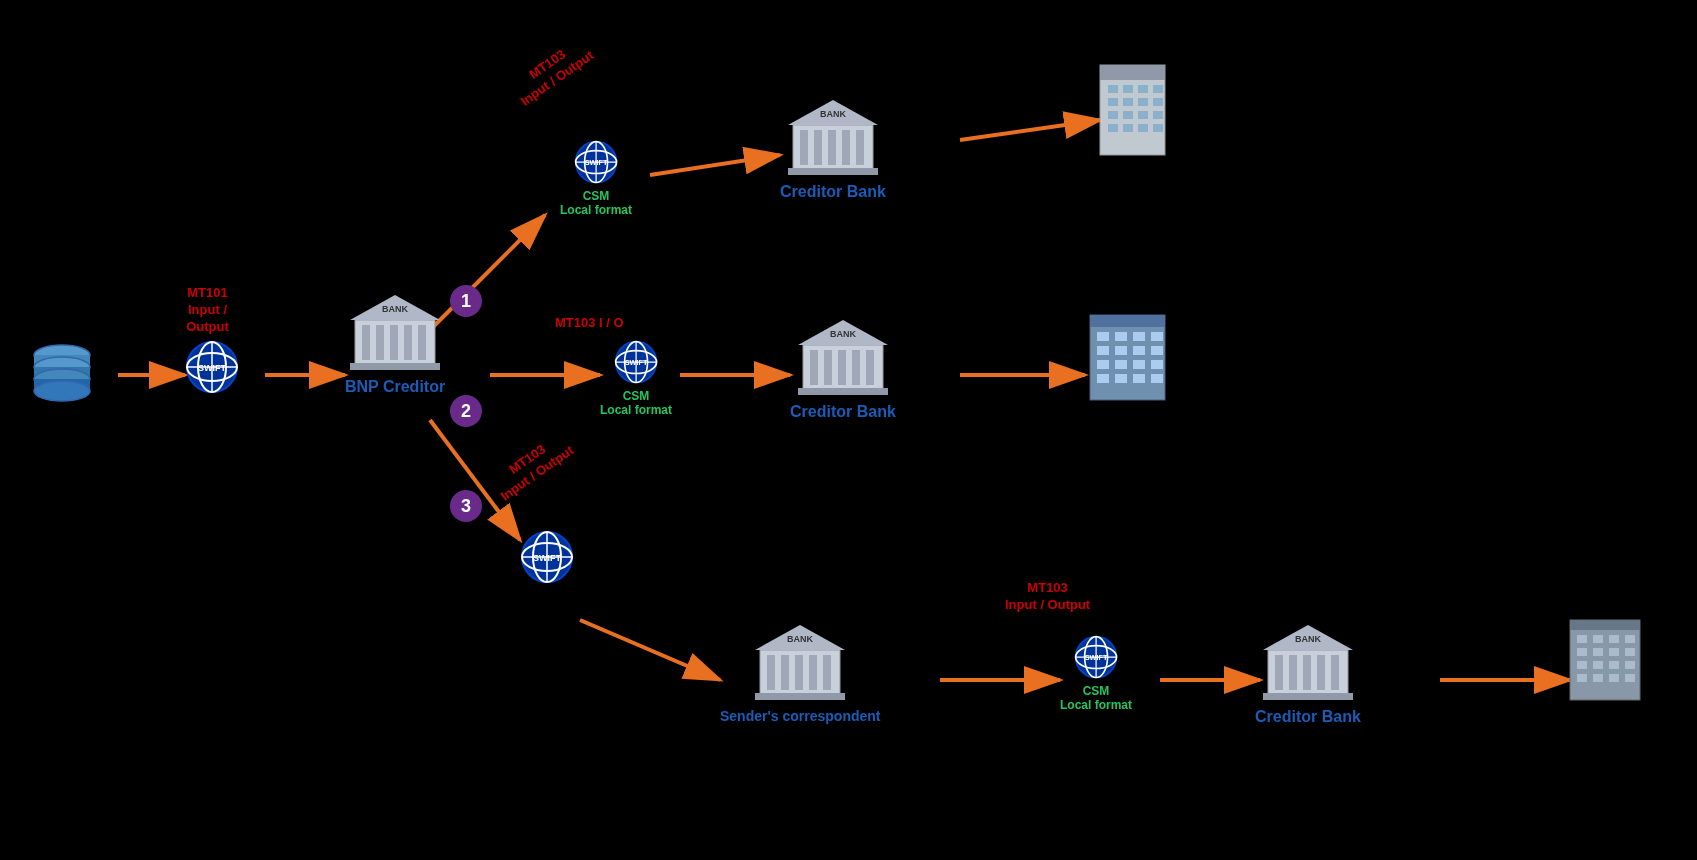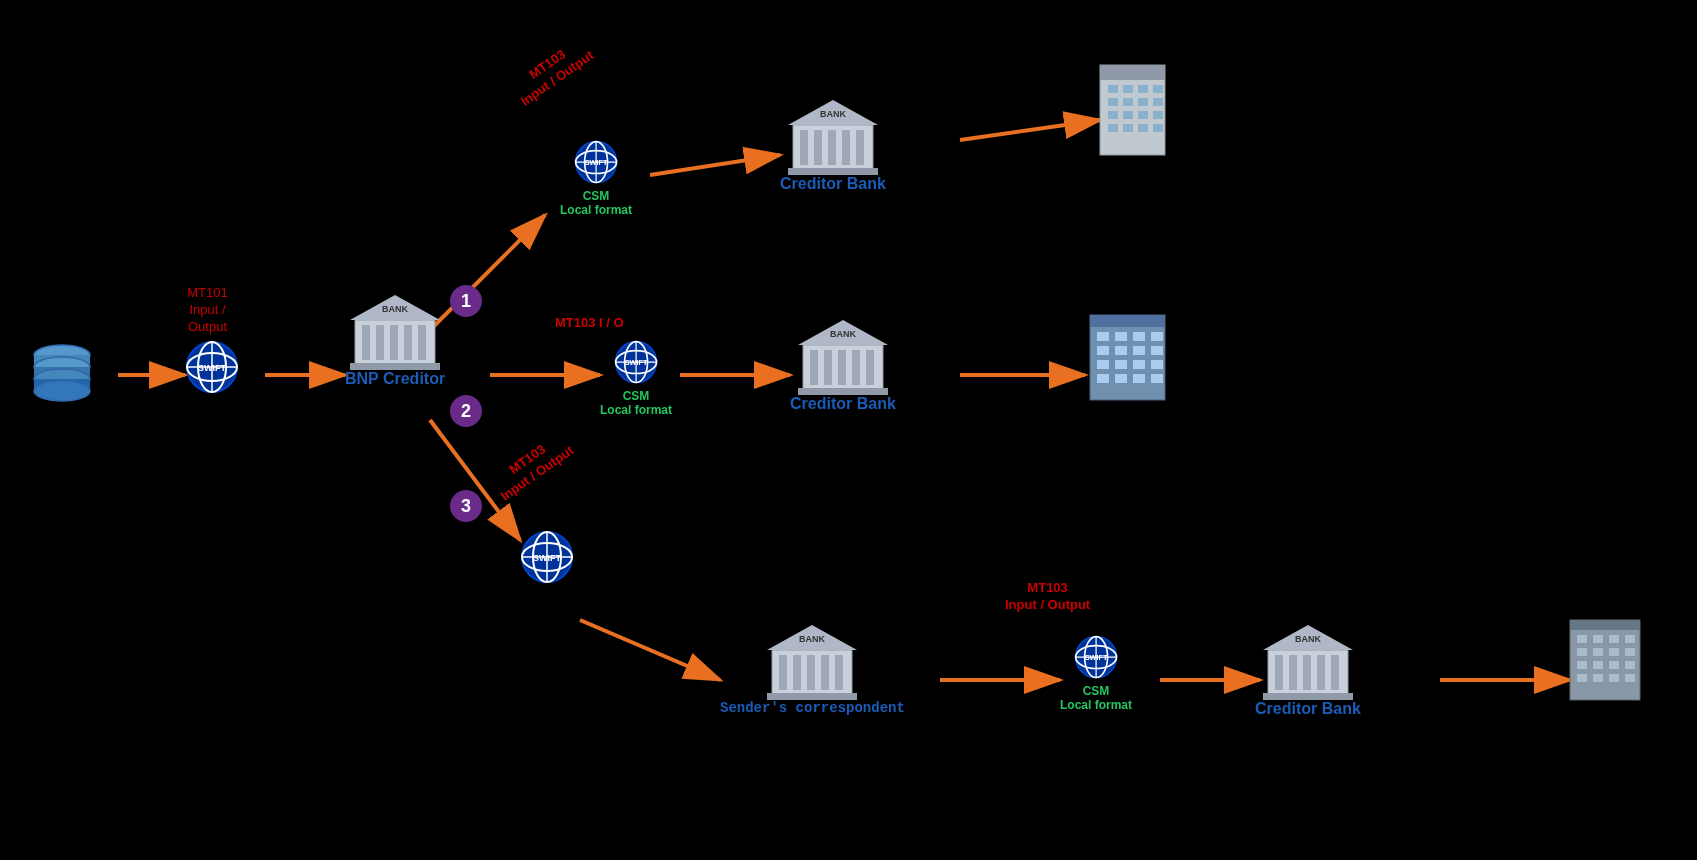--- a/index.html
+++ b/index.html
@@ -25,21 +25,21 @@
     }
     
     .bank-icon {
       width: 90px;
       height: 80px;
     }
     .bank-label {
       font-size: 16px;
       font-weight: bold;
       color: #1a5cb8;
-      margin-top: 0;
+      margin-top: 8px;
       white-space: nowrap;
     }
     .swift-icon {
       width: 55px;
       height: 55px;
     }
     .swift-icon-sm {
       width: 45px;
       height: 45px;
     }
@@ -140,21 +140,21 @@
     <svg class="swift-icon" viewBox="0 0 55 55">
       <circle cx="27" cy="27" r="25" fill="#003399" stroke="#0044cc" stroke-width="2"></circle>
       <ellipse cx="27" cy="27" rx="25" ry="14" fill="none" stroke="white" stroke-width="2"></ellipse>
       <ellipse cx="27" cy="27" rx="14" ry="25" fill="none" stroke="white" stroke-width="2"></ellipse>
       <line x1="2" y1="27" x2="52" y2="27" stroke="white" stroke-width="1.5"></line>
       <line x1="27" y1="2" x2="27" y2="52" stroke="white" stroke-width="1.5"></line>
       <text x="27" y="31" text-anchor="middle" fill="white" font-size="9" font-weight="bold">SWIFT</text>
     </svg>
 
     <div style="position:absolute; top:-55px; left:-10px; text-align:center;">
-      <div class="msg-label" style="white-space:pre-line; color:#cc0000; font-size:13px; font-weight:normal;">MT101
+      <div class="msg-label" style="white-space:pre-line; color:#cc0000; font-size:13px; font-weight:bold;">MT101
 Input / Output</div>
     </div>
   </div>
 
   <div class="node" style="left:345px; top:290px;">
     <svg class="bank-icon" viewBox="0 0 90 80">
 
       <rect x="5" y="30" width="80" height="45" fill="#c8d0dc" stroke="#999" stroke-width="1"></rect>
 
       <rect x="12" y="35" width="8" height="35" fill="#a0a8b8"></rect>
@@ -316,21 +316,21 @@
       <rect x="5" y="30" width="80" height="45" fill="#c8d0dc" stroke="#999" stroke-width="1"></rect>
       <rect x="12" y="35" width="8" height="35" fill="#a0a8b8"></rect>
       <rect x="26" y="35" width="8" height="35" fill="#a0a8b8"></rect>
       <rect x="40" y="35" width="8" height="35" fill="#a0a8b8"></rect>
       <rect x="54" y="35" width="8" height="35" fill="#a0a8b8"></rect>
       <rect x="68" y="35" width="8" height="35" fill="#a0a8b8"></rect>
       <polygon points="0,30 45,5 90,30" fill="#b0b8c8"></polygon>
       <text x="45" y="22" text-anchor="middle" fill="#333" font-size="9" font-weight="bold">BANK</text>
       <rect x="0" y="73" width="90" height="7" fill="#9099a8"></rect>
     </svg>
-    <div class="bank-label" style="font-size:14px;font-family:Liberation Mono, monospace;">Sender's correspondent</div>
+    <div class="bank-label" style="font-size:14px;">Sender's correspondent</div>
   </div>
 
   <div class="node" style="left:1060px; top:635px;">
     <svg class="swift-icon-sm" viewBox="0 0 55 55">
       <circle cx="27" cy="27" r="25" fill="#003399" stroke="#0044cc" stroke-width="2"></circle>
       <ellipse cx="27" cy="27" rx="25" ry="14" fill="none" stroke="white" stroke-width="2"></ellipse>
       <ellipse cx="27" cy="27" rx="14" ry="25" fill="none" stroke="white" stroke-width="2"></ellipse>
       <line x1="2" y1="27" x2="52" y2="27" stroke="white" stroke-width="1.5"></line>
       <line x1="27" y1="2" x2="27" y2="52" stroke="white" stroke-width="1.5"></line>
       <text x="27" y="31" text-anchor="middle" fill="white" font-size="9" font-weight="bold">SWIFT</text>

